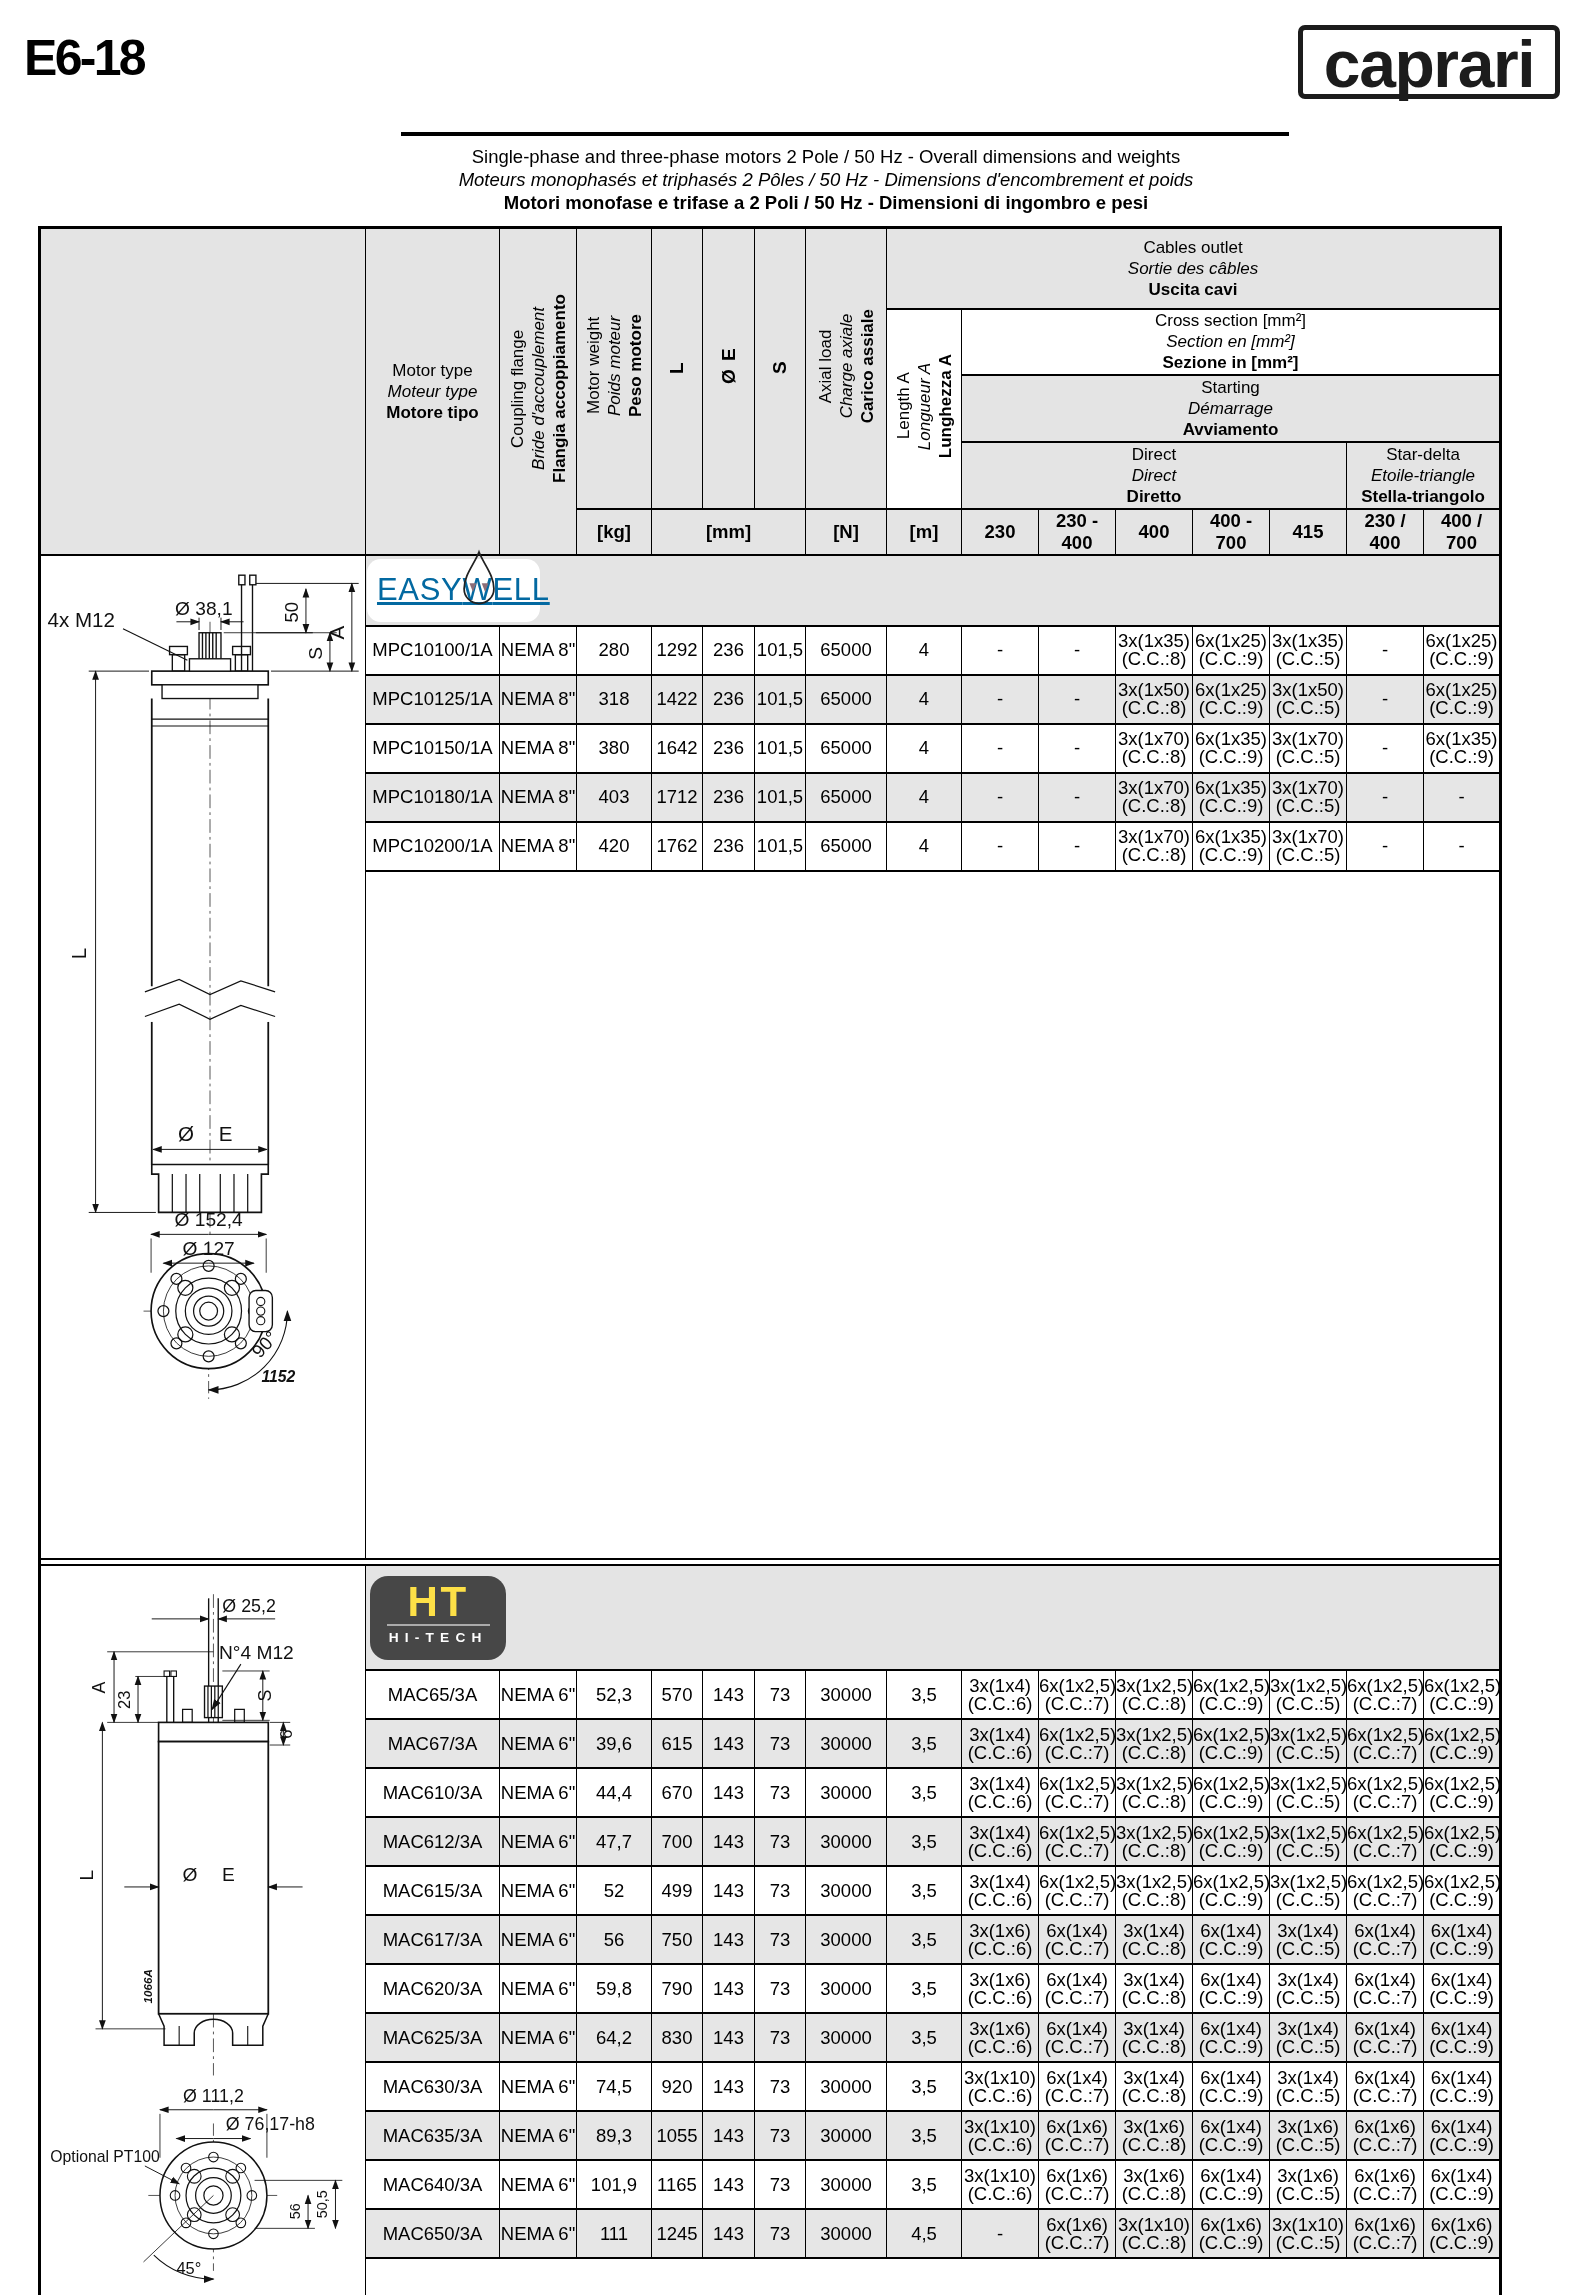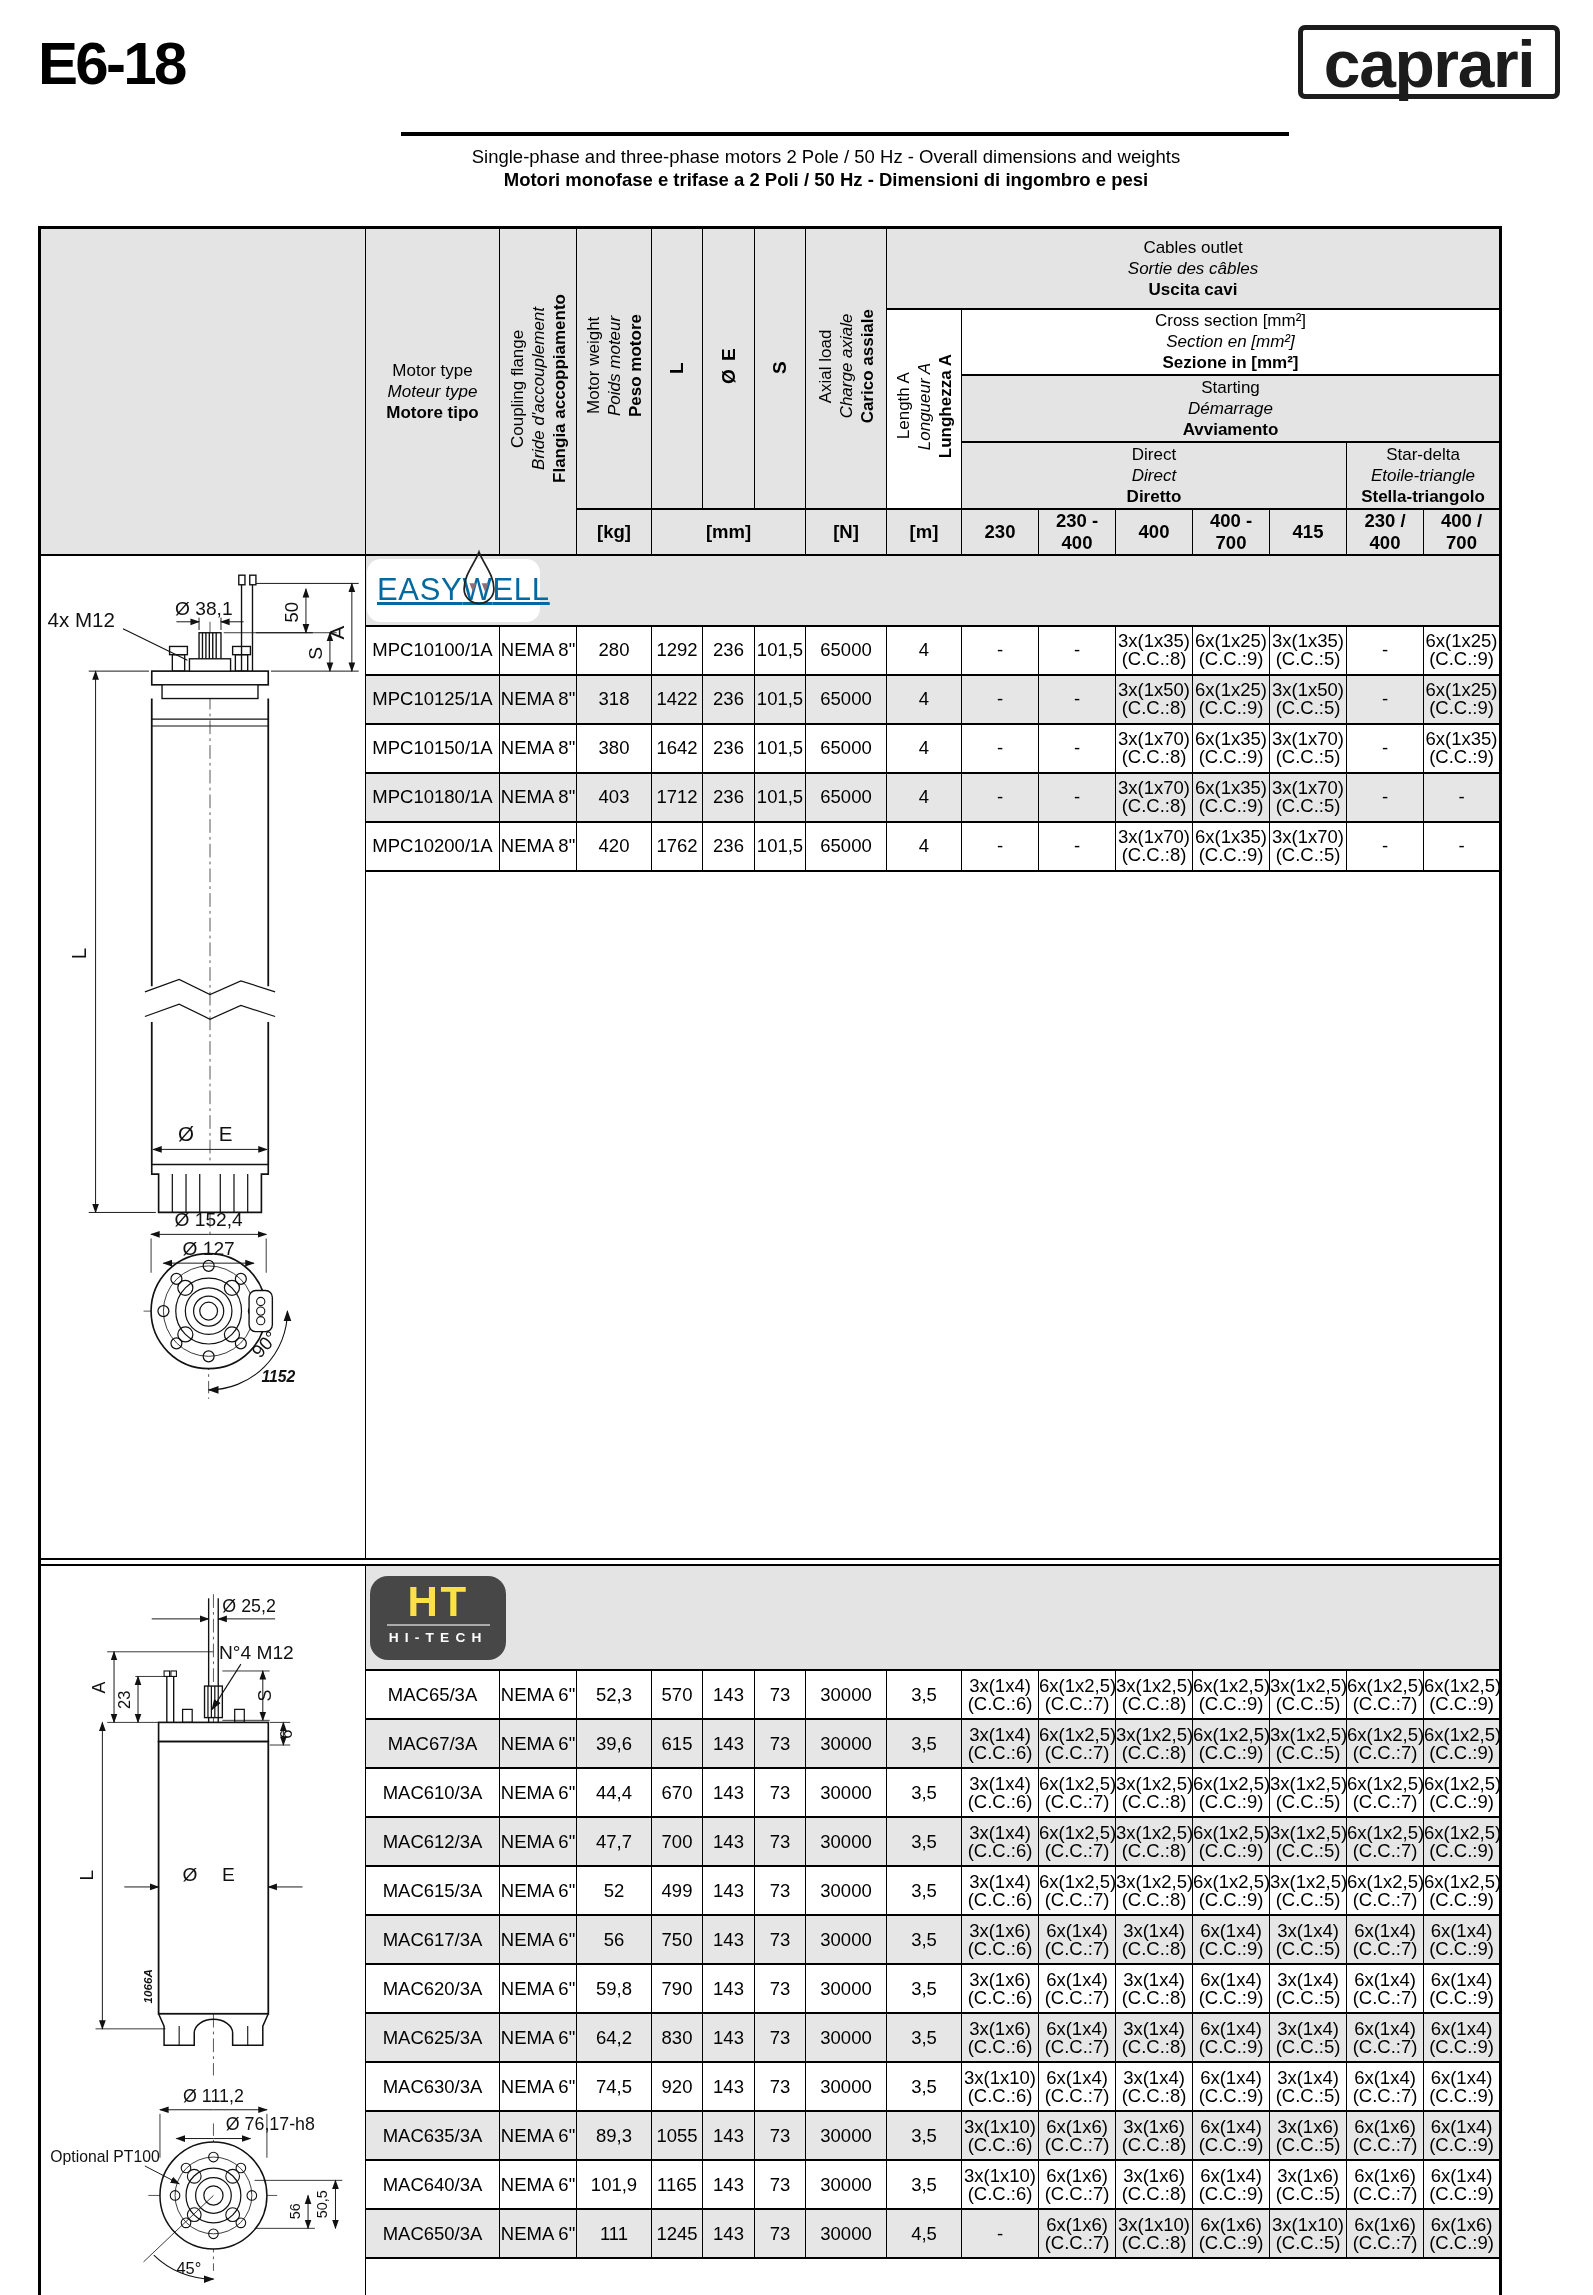--- a/index.html
+++ b/index.html
@@ -2,21 +2,21 @@
 <html style="font-size:11px"><head>
 <meta charset="utf-8">
 <style>
   * { margin:0; padding:0; box-sizing:border-box; }
   html,body { background:#fff; }
   .page {
     position:relative; width:1594px; height:2295px; background:#fff;
     font-family:"Liberation Sans","DejaVu Sans",sans-serif; color:#000; overflow:hidden;
   }
   
-  .doc-code { position:absolute; left:38px; top:29px; font-size:60px; font-weight:bold; letter-spacing:-2.7px; }
+  .doc-code { position:absolute; left:24px; top:29px; font-size:50px; font-weight:bold; letter-spacing:-2.7px; }
   .brand-box {
     position:absolute; left:1298px; top:25px; width:262px; height:74px;
     border:5.5px solid #1c1c1c; border-radius:6.9px; display:flex; align-items:center; justify-content:center;
     background:#fff;
   }
   .brand-box span { font-size:66px; font-weight:bold; letter-spacing:-1.4px; color:#1c1c1c; margin-top:4.1px; }
   .title-rule { position:absolute; left:401px; top:132px; width:888px; height:4.1px; background:#000; }
   .subtitle { position:absolute; left:384px; top:145px; width:884px; text-align:center; }
   .subtitle div { font-size:18.5px; line-height:23px; }
   .st-fr { font-style:italic; }
@@ -74,20 +74,21 @@
   <div class="doc-code">E6-18</div>
 
   <div class="brand-box">
     <span>caprari</span>
   </div>
 
   <div class="title-rule"></div>
 
   <div class="subtitle">
     <div class="st-en">Single-phase and three-phase motors 2 Pole / 50 Hz - Overall dimensions and weights</div>
+    <div class="st-fr">Moteurs monophasés et triphasés 2 Pôles / 50 Hz - Dimensions d'encombrement et poids</div>
     <div class="st-it">Motori monofase e trifase a 2 Poli / 50 Hz - Dimensioni di ingombro e pesi</div>
   </div>
 
   <table class="spec">
     <colgroup>
       <col style="width:326px">
         <col style="width:134px">
         <col style="width:77px">
         <col style="width:75px">
       <col style="width:51px">

